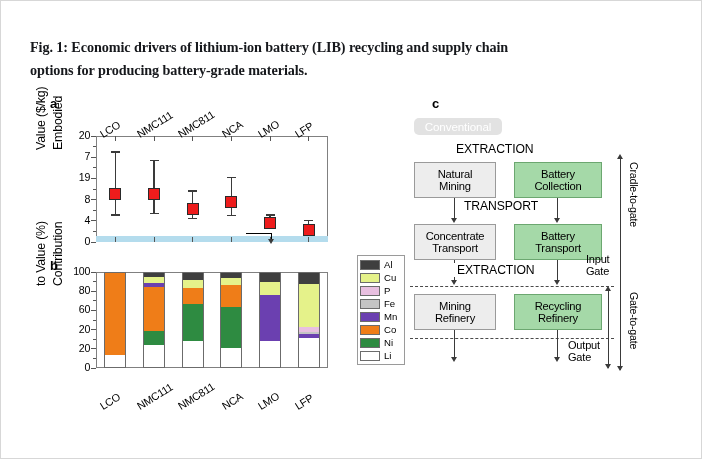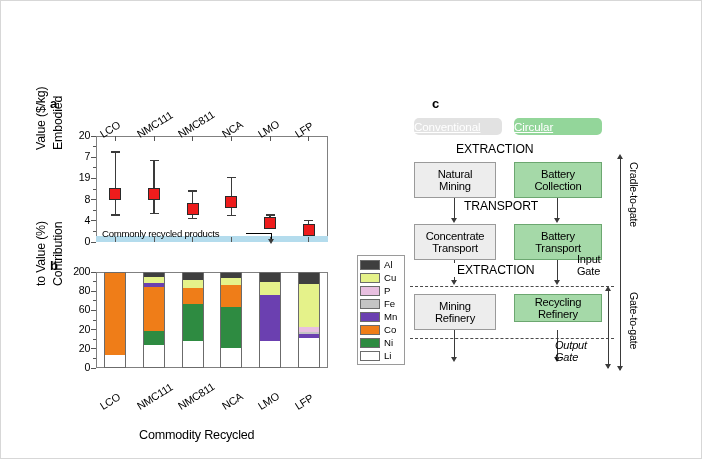--- a/index.html
+++ b/index.html
@@ -72,22 +72,22 @@
   
   #legend{position:absolute;left:357px;top:255px;width:48px;
     border:1px solid #9a9a9a;background:#fff;padding:2px 2px;box-sizing:border-box;}
   .leg-row{display:flex;align-items:center;height:13px;}
   .leg-sw{width:20px;height:10px;border:1px solid #6b6b6b;box-sizing:border-box;
     margin-right:4px;flex:none;}
   .leg-txt{font-size:9.6px;color:#000;line-height:10px;}
 
   
   #panelC{position:absolute;left:418px;top:96px;width:270px;height:320px;}
-  .pill{position:absolute;border-radius:5px;text-align:left;
-    font-size:11.6px;line-height:17px;font-weight:400;letter-spacing:-0.1px;text-decoration:underline;}
+  .pill{position:absolute;border-radius:5px;text-align:center;
+    font-size:11.6px;line-height:17px;font-weight:400;letter-spacing:-0.1px;}
   .pill.conv{background:#e2e2e2;color:#ffffff;}
   .pill.circ{background:#93d69a;color:#ffffff;}
   .stagelbl{position:absolute;font-size:12.2px;color:#000;letter-spacing:-0.1px;
     white-space:nowrap;}
   .node{position:absolute;box-sizing:border-box;border:1px solid #9a9a9a;
     display:flex;align-items:center;justify-content:center;text-align:center;
     font-size:11.2px;line-height:12.4px;color:#000;letter-spacing:-0.2px;}
   .node.gray{background:#ededed;}
   .node.green{background:#a5d9a8;border-color:#6ca770;}
   .node.white{background:#ffffff;}
@@ -102,20 +102,24 @@
   .vlabel{position:absolute;font-size:10.6px;color:#000;white-space:nowrap;
     transform-origin:left top;transform:rotate(90deg);letter-spacing:-0.2px;}
   .vaxis{position:absolute;width:1.2px;background:#3a3a3a;}
 </style>
 </head>
 <body>
 
 <div class="page">
   <div class="frame-border"></div>
 
+  <div class="caption">
+    <div>Fig. 1: Economic drivers of lithium-ion battery (LIB) recycling and supply chain</div>
+    <div>options for producing battery-grade materials.</div>
+  </div>
 
   <div class="plabel" style="left:50px;top:96px;">a</div>
 
   <div class="axtitle" style="left:34px;top:150px;transform:rotate(-90deg);transform-origin:left top;white-space:nowrap;">Value ($/kg)</div>
   <div class="axtitle" style="left:51px;top:150px;transform:rotate(-90deg);transform-origin:left top;white-space:nowrap;">Embodied</div>
 
   <div id="panelA">
     <div class="plotbox"></div>
     <div class="bluestrip" style="bottom:0;height:6px;"></div>
   <div class="ytick" style="top: 105.5px;"></div>
@@ -158,21 +162,20 @@
       <div class="errcap" style="left: 130.833px; top: 78.85px;"></div>
       <div class="marker" style="left: 129.333px; top: 60.25px;"></div>
       <div class="errbar" style="left: 173.35px; top: 78.97px; height: 13.25px;"></div>
       <div class="errcap" style="left: 169.5px; top: 78.32px;"></div>
       <div class="errcap" style="left: 169.5px; top: 91.57px;"></div>
       <div class="marker" style="left: 168px; top: 80.92px;"></div>
       <div class="errbar" style="left: 212.017px; top: 84.8px; height: 12.72px;"></div>
       <div class="errcap" style="left: 208.167px; top: 84.15px;"></div>
       <div class="errcap" style="left: 208.167px; top: 96.87px;"></div>
       <div class="marker" style="left: 206.667px; top: 87.81px;"></div>
-      <div class="annot" style="left: 6px; top: 92.22px;">Commonly recycled products</div>
       <div class="annot-line" style="left: 150px; top: 97.22px; width: 26px; height: 1px;"></div>
       <div class="annot-line" style="left: 175px; top: 97.22px; width: 1px; height: 7px;"></div>
       <div class="arrowhead" style="left: 172px; top: 103.22px;"></div>
     </div>
 
   <div class="cat-lbl" style="left:104px;top:128px;">LCO</div>
   <div class="cat-lbl" style="left:141px;top:128px;">NMC111</div>
   <div class="cat-lbl" style="left:182px;top:128px;">NMC811</div>
   <div class="cat-lbl" style="left:226px;top:128px;">NCA</div>
   <div class="cat-lbl" style="left:262px;top:128px;">LMO</div>
@@ -250,21 +253,20 @@
       </div>
     </div>
 
   <div class="cat-lbl" style="left:104px;top:400px;">LCO</div>
   <div class="cat-lbl" style="left:141px;top:400px;">NMC111</div>
   <div class="cat-lbl" style="left:182px;top:400px;">NMC811</div>
   <div class="cat-lbl" style="left:226px;top:400px;">NCA</div>
   <div class="cat-lbl" style="left:262px;top:400px;">LMO</div>
   <div class="cat-lbl" style="left:299px;top:400px;">LFP</div>
 
-  <div class="axtitle" style="left:139px;top:428px;font-size:12.6px;">Commodity Recycled</div>
 
   <div id="legend">
       <div class="leg-row">
         <span class="leg-sw" style="background: rgb(63, 63, 63);"></span>
         <span class="leg-txt">Al</span>
       </div>
       <div class="leg-row">
         <span class="leg-sw" style="background: rgb(229, 242, 138);"></span>
         <span class="leg-txt">Cu</span>
       </div>
@@ -291,21 +293,20 @@
       <div class="leg-row">
         <span class="leg-sw" style="background: rgb(255, 255, 255);"></span>
         <span class="leg-txt">Li</span>
       </div>
     </div>
 
   <div class="plabel" style="left:432px;top:96px;">c</div>
 
   <div id="panelC">
     <div class="pill conv" style="left:-4px;top:22px;width:88px;height:17px;">Conventional</div>
-    <div class="pill circ" style="left:96px;top:22px;width:88px;height:17px;">Circular</div>
 
     <div class="stagelbl" style="left:38px;top:46px;">EXTRACTION</div>
 
     <div class="node gray" style="left:-4px;top:66px;width:82px;height:36px;">Natural<br>Mining</div>
     <div class="node green" style="left:96px;top:66px;width:88px;height:36px;">Battery<br>Collection</div>
 
     <div class="arrow" style="left:36px;top:102px;height:22px;"></div>
     <div class="arrowhead" style="left:33px;top:122px;"></div>
     <div class="arrow" style="left:139px;top:102px;height:22px;"></div>
     <div class="arrowhead" style="left:136px;top:122px;"></div>
@@ -315,35 +316,35 @@
     <div class="node gray" style="left:-4px;top:128px;width:82px;height:36px;">Concentrate<br>Transport</div>
     <div class="node green" style="left:96px;top:128px;width:88px;height:36px;">Battery<br>Transport</div>
 
     <div class="arrow" style="left:36px;top:164px;height:22px;"></div>
     <div class="arrowhead" style="left:33px;top:184px;"></div>
     <div class="arrow" style="left:139px;top:164px;height:22px;"></div>
     <div class="arrowhead" style="left:136px;top:184px;"></div>
 
     <div class="stagelbl" style="left:36px;top:167px;background:#fff;padding:0 3px;">EXTRACTION</div>
 
-    <div class="gatelbl" style="left:159px;top:158px;white-space:pre;">Input<br>Gate</div>
+    <div class="gatelbl" style="left:168px;top:158px;white-space:pre;">Input<br>Gate</div>
 
     <div class="dashline" style="left:-8px;top:190px;width:204px;"></div>
 
     <div class="node gray" style="left:-4px;top:198px;width:82px;height:36px;">Mining<br>Refinery</div>
-    <div class="node green" style="left:96px;top:198px;width:88px;height:28px;">Recycling<br>Refinery</div>
+    <div class="node green" style="left:96px;top:198px;width:88px;height:36px;">Recycling<br>Refinery</div>
 
     <div class="dashline" style="left:-8px;top:242px;width:204px;"></div>
 
     <div class="arrow" style="left:36px;top:234px;height:30px;"></div>
     <div class="arrowhead" style="left:33px;top:261px;"></div>
     <div class="arrow" style="left:139px;top:234px;height:30px;"></div>
     <div class="arrowhead" style="left:136px;top:261px;"></div>
 
-    <div class="gatelbl" style="left:137px;top:244px;white-space:pre;font-style:italic;">Output<br>Gate</div>
+    <div class="gatelbl" style="left:150px;top:244px;white-space:pre;">Output<br>Gate</div>
 
 
     <div class="vaxis" style="left:202px;top:62px;height:212px;"></div>
     <div class="arrowhead up" style="left:199px;top:58px;"></div>
     <div class="arrowhead" style="left:199px;top:270px;"></div>
     <div class="vlabel" style="left:222px;top:66px;">Cradle-to-gate</div>
 
     <div class="vaxis" style="left:190px;top:194px;height:78px;"></div>
     <div class="arrowhead up" style="left:187px;top:190px;"></div>
     <div class="arrowhead" style="left:187px;top:268px;"></div>
@@ -353,14 +354,14 @@
     <div class="tick-lbl" style="left: 62px; top: 213.8px; width: 28px;">4</div>
     <div class="tick-lbl" style="left: 62px; top: 192.6px; width: 28px;">8</div>
     <div class="tick-lbl" style="left: 62px; top: 171.4px; width: 28px;">19</div>
     <div class="tick-lbl" style="left: 62px; top: 150.2px; width: 28px;">7</div>
     <div class="tick-lbl" style="left: 62px; top: 129px; width: 28px;">20</div>
     <div class="tick-lbl" style="left: 62px; top: 361px; width: 28px;">0</div>
     <div class="tick-lbl" style="left: 62px; top: 341.8px; width: 28px;">20</div>
     <div class="tick-lbl" style="left: 62px; top: 322.6px; width: 28px;">20</div>
     <div class="tick-lbl" style="left: 62px; top: 303.4px; width: 28px;">60</div>
     <div class="tick-lbl" style="left: 62px; top: 284.2px; width: 28px;">80</div>
-    <div class="tick-lbl" style="left: 62px; top: 265px; width: 28px;">200</div>
+    <div class="tick-lbl" style="left: 62px; top: 265px; width: 28px;">100</div>
   </div>
 
 </body></html>

